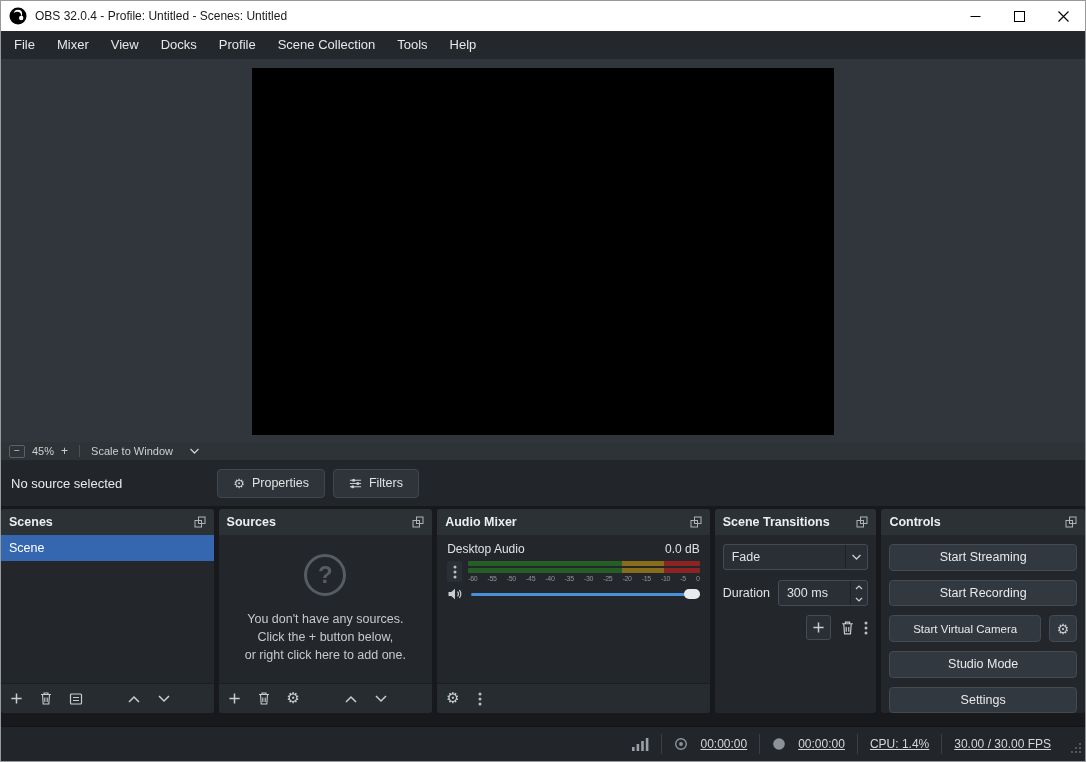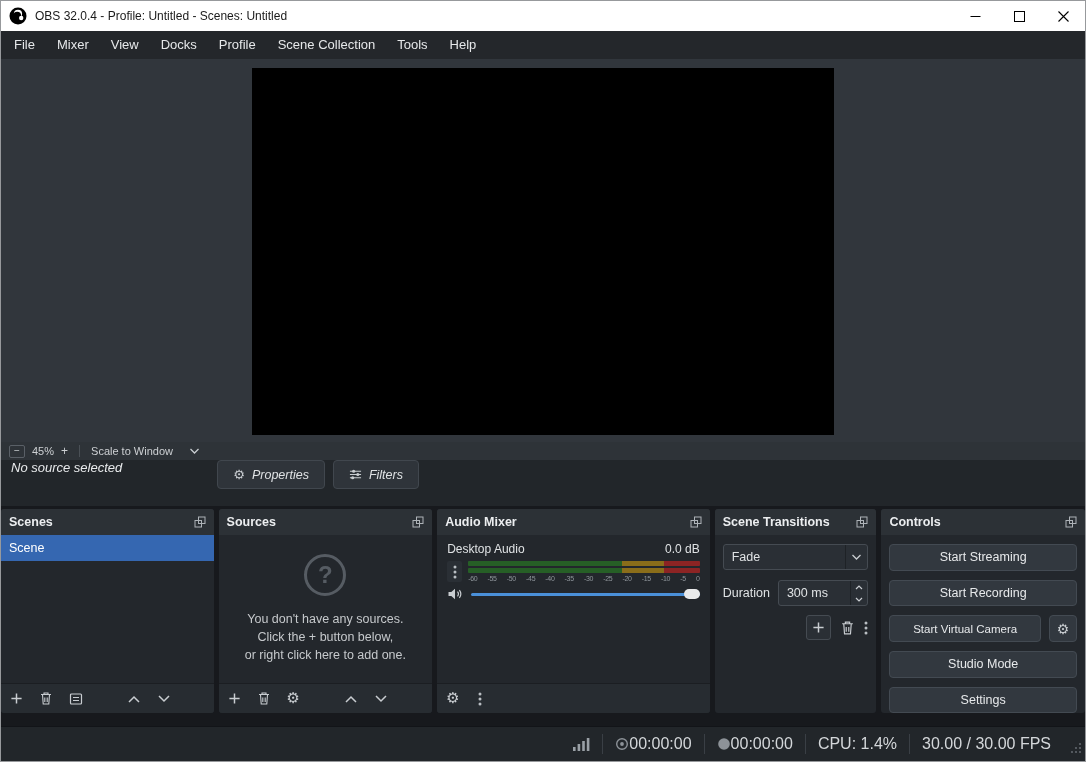--- a/index.html
+++ b/index.html
@@ -50,21 +50,21 @@
     font-size:10px; line-height:1; color:#cdd0d3; margin-right:7px;
   }
   .zoom-level { margin-right:7px; }
   .zoom-plus { font-size:12px; margin-right:11px; }
   .vsep-sm { width:1px; height:12px; background:#4a5056; margin-right:11px; }
   .scale-label { margin-right:16px; }
 
   
   .srcbar {
     height:46px; flex:0 0 46px; background:#22262a;
-    display:flex; padding:0 10px;font-style:italic;
+    display:flex; align-items:center; padding:0 10px;
   }
   .src-status { color:#e8eaec; font-size:13px; }
   .src-btn {
     height:29px; display:flex; align-items:center; gap:7px;
     background:#2f343a; border:1px solid #41474e; border-radius:4px;
     color:#dfe2e4; font-size:12.5px; padding:0 15px;
   }
   .src-btn.props { margin-left:95px; }
   .src-btn.filt { margin-left:8px; }
 
@@ -172,21 +172,21 @@
   .vcam-row .ctl-btn { flex:1 1 auto; }
   .vcam-gear { width:28px; flex:0 0 28px; height:27px; background:#32383f; border:1px solid #434a52; border-radius:4px; display:flex; align-items:center; justify-content:center; }
 
   
   .statusbar {
     height:35px; flex:0 0 35px; background:#22262a; border-top:1px solid #121418;
     display:flex; align-items:center; justify-content:flex-end;
     padding-right:34px; position:relative; gap:12px;
   }
   .sb-sep { width:1px; height:20px; background:#3a3f45; }
-  .sb-item { display:flex; align-items:center; gap:0; color:#d4d7da; font-size:16px; }
+  .sb-item { display:flex; align-items:center; gap:12px; color:#d4d7da; font-size:12px;text-decoration:underline; }
   .grip { position:absolute; right:3px; bottom:3px; }
 </style>
 </head>
 <body>
 
 <div class="window">
 
   <div class="titlebar">
     <span class="obs-logo">
       <svg width="18" height="18" viewBox="0 0 18 18">

